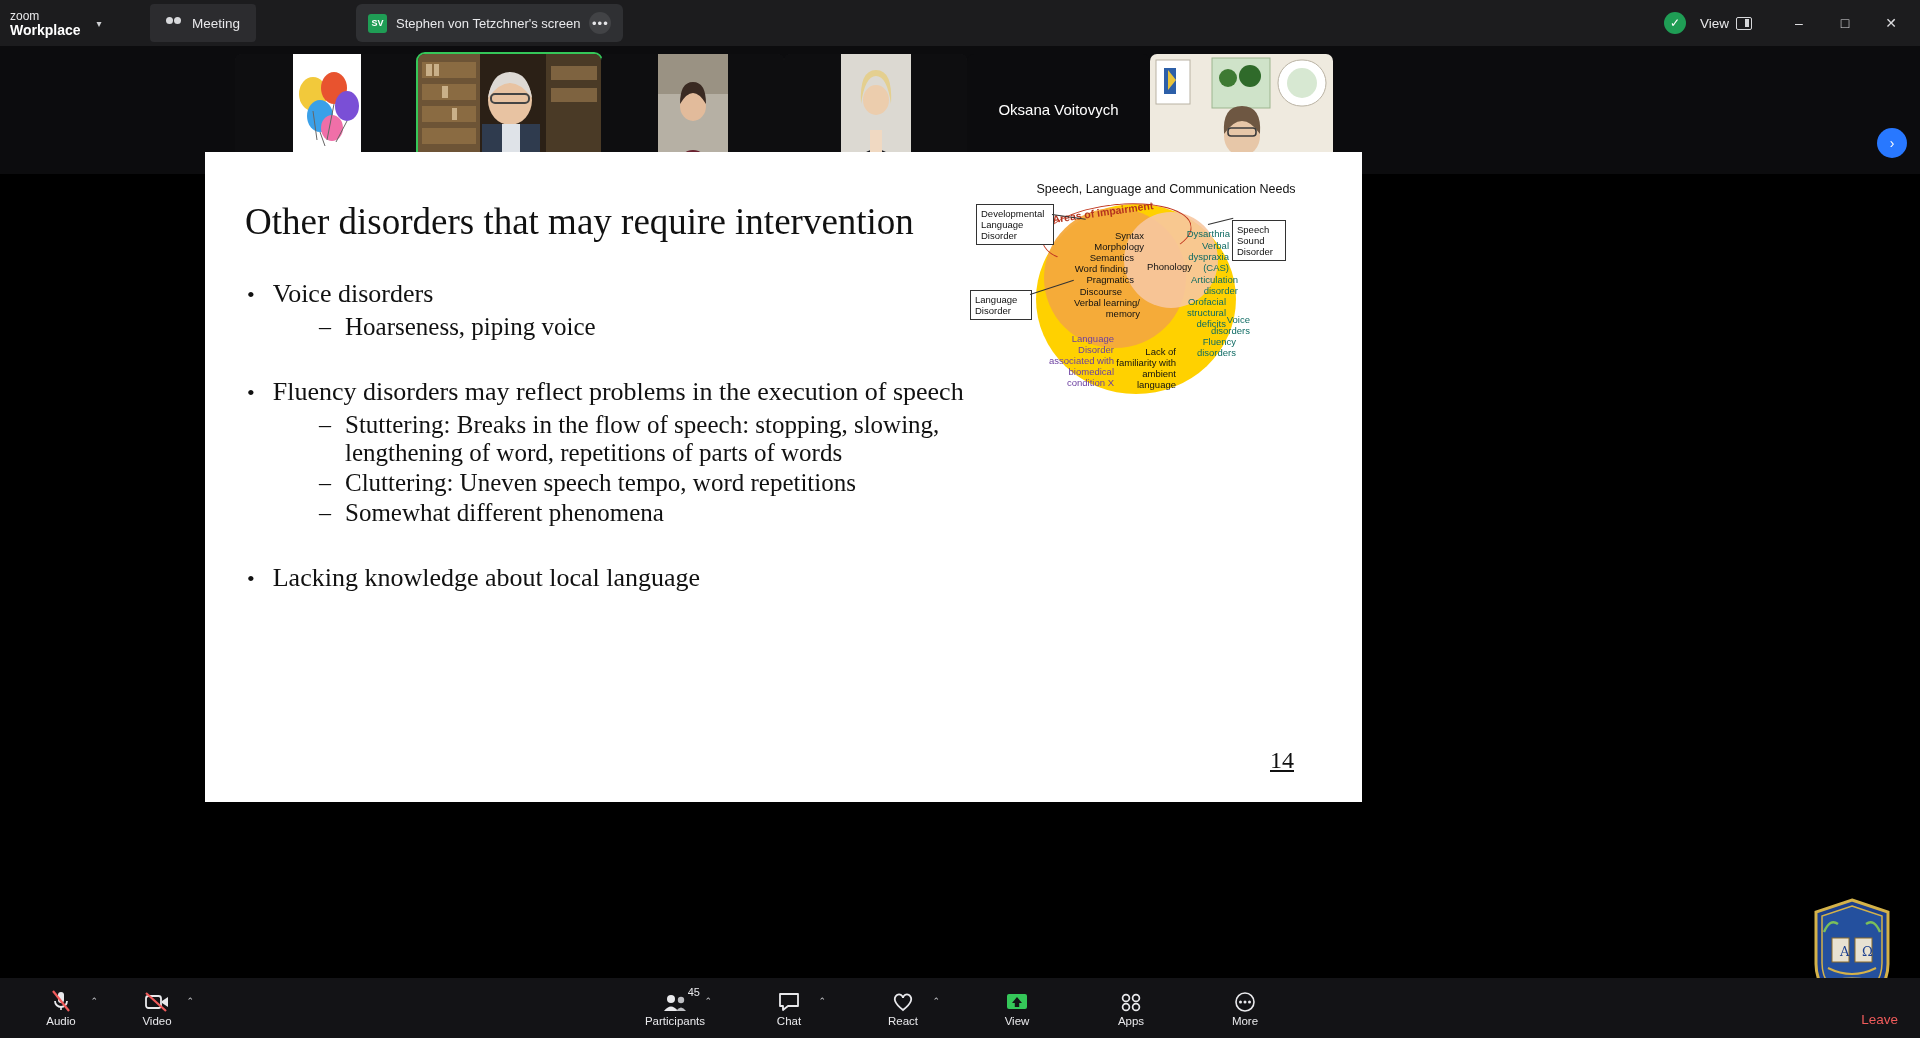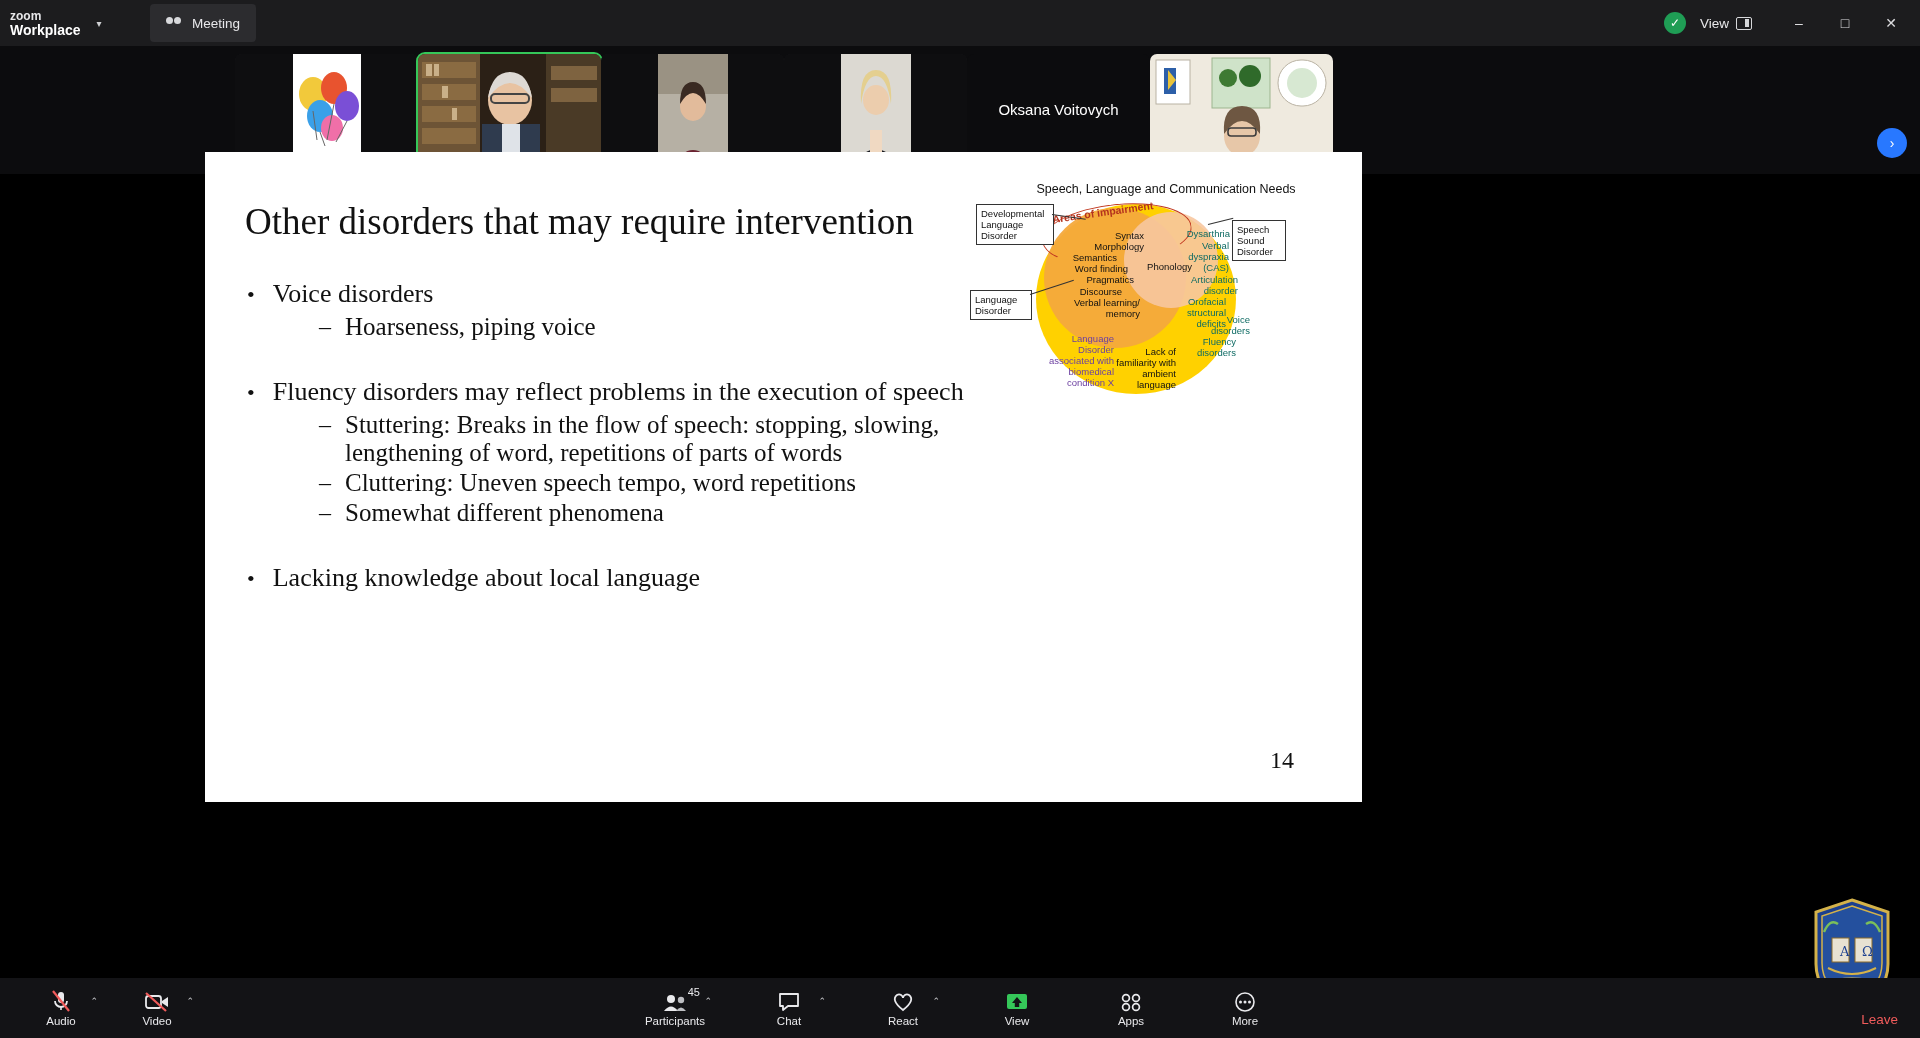--- a/index.html
+++ b/index.html
@@ -11,21 +11,21 @@
   }
   #app { position: relative; width: 1920px; height: 1038px; background: #000; }
 
   
   .topbar {
     position: absolute; top: 0; left: 0; width: 1920px; height: 46px;
     background: #1c1c1e; display: flex; align-items: center;
   }
   .brand { display: flex; align-items: center; padding-left: 10px; width: 150px; }
   .brand-text { color: #fff; font-size: 13px; line-height: 14px; font-weight: 700; }
-  .brand-text .l1 { font-weight: 700; font-size: 12px; display: block; color: #e8e8ea; }
+  .brand-text .l1 { font-weight: 400; font-size: 12px; display: block; color: #e8e8ea; }
   .brand-text .l2 { display: block; font-size: 14px; color: #fff; font-weight: 700; }
   .chev { color: #cfd0d3; font-size: 10px; margin-left: 16px; }
   .tab {
     display: flex; align-items: center; gap: 8px; height: 46px; padding: 0 16px;
     color: #e7e7ea; font-size: 13.5px;
   }
   .tab.active { background: #2c2c2f; border-radius: 4px; height: 38px; }
   .tab-icon-people { width: 18px; height: 14px; position: relative; display: inline-block; }
   .tab-icon-people::before, .tab-icon-people::after {
     content: ""; position: absolute; background: #d8d9dc; border-radius: 50%;
@@ -103,21 +103,21 @@
   }
   .bullets { position: absolute; left: 42px; top: 125px; width: 740px;
              font-family: "Liberation Serif", serif; color: #111; }
   .b1 { font-size: 26px; display: flex; gap: 18px; margin-top: 2px; }
   .b1 .dot { font-size: 22px; line-height: 32px; }
   .b2 { font-size: 25px; display: flex; gap: 14px; margin-left: 72px; margin-top: 2px; }
   .b2 .dash { font-size: 24px; }
   .gap { height: 34px; }
   .pagenum {
     position: absolute; right: 68px; bottom: 28px; font-family: "Liberation Serif", serif;
-    font-size: 24px; color: #111;
+    font-size: 24px; color: #111; text-decoration: underline;
   }
 
   
   .diagram { position: absolute; right: 6px; top: 20px; width: 380px; height: 230px; }
   .diag-title { position: absolute; top: 10px; left: 20px; width: 340px; text-align: center;
                 font-size: 12.5px; color: #111; }
   .venn-wrap { position: absolute; left: 60px; top: 32px; width: 220px; height: 200px; }
   .venn-yellow {
     position: absolute; left: 0; top: 0; width: 200px; height: 190px; border-radius: 50%;
     background: #ffd100;
@@ -183,20 +183,25 @@
         <span class="l2">Workplace</span>
       </div>
       <span class="chev">▾</span>
     </div>
 
     <div class="tab active">
       <span class="tab-icon-people"></span>
       <span>Meeting</span>
     </div>
 
+    <div class="share-tab">
+      <span class="sv-badge">SV</span>
+      <span>Stephen von Tetzchner's screen</span>
+      <span class="dots-btn">•••</span>
+    </div>
 
     <div class="topbar-right">
       <span class="shield">✓</span>
       <span class="view-btn">
         <span>View</span>
         <span class="view-grid"></span>
       </span>
       <span class="win-btn">–</span>
       <span class="win-btn">□</span>
       <span class="win-btn close">✕</span>
@@ -360,21 +365,21 @@
 
       <div class="venn-wrap">
         <div class="venn-yellow"></div>
         <div class="venn-orange"></div>
         <div class="venn-peach"></div>
         <div class="venn-ring"></div>
         <div class="areas-lbl">Areas of impairment</div>
 
         <div class="d-txt" style="left:52px; top:26px; width:56px;">Syntax</div>
         <div class="d-txt" style="left:42px; top:37px; width:66px;">Morphology</div>
-        <div class="d-txt" style="left:19px; top:48px; width:62px;">Semantics</div>
+        <div class="d-txt" style="left:36px; top:48px; width:62px;">Semantics</div>
         <div class="d-txt" style="left:22px; top:59px; width:70px;">Word finding</div>
         <div class="d-txt" style="left:32px; top:70px; width:66px;">Pragmatics</div>
         <div class="d-txt" style="left:24px; top:82px; width:62px;">Discourse</div>
         <div class="d-txt" style="left:28px; top:93px; width:76px;">Verbal learning/ memory</div>
         <div class="d-txt" style="left:100px; top:57px; width:56px;">Phonology</div>
 
         <div class="d-txt teal" style="left:140px; top:24px; width:54px;">Dysarthria</div>
         <div class="d-txt teal" style="left:145px; top:36px; width:48px;">Verbal dyspraxia (CAS)</div>
         <div class="d-txt teal" style="left:150px; top:70px; width:52px;">Articulation disorder</div>
         <div class="d-txt teal" style="left:140px; top:92px; width:50px;">Orofacial structural deficits</div>

